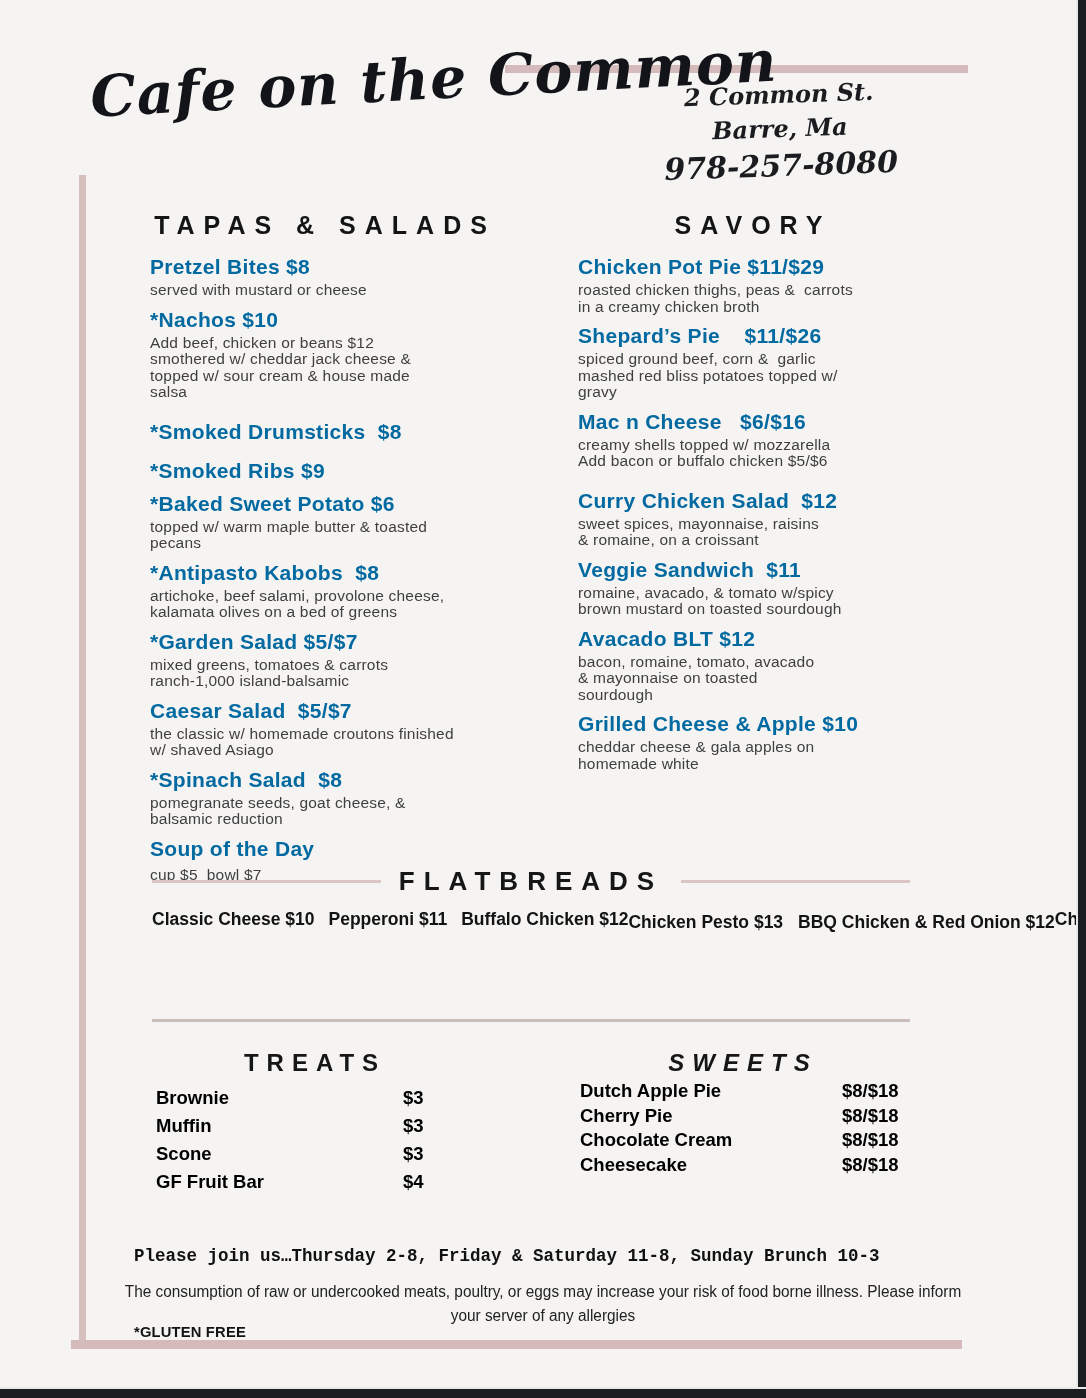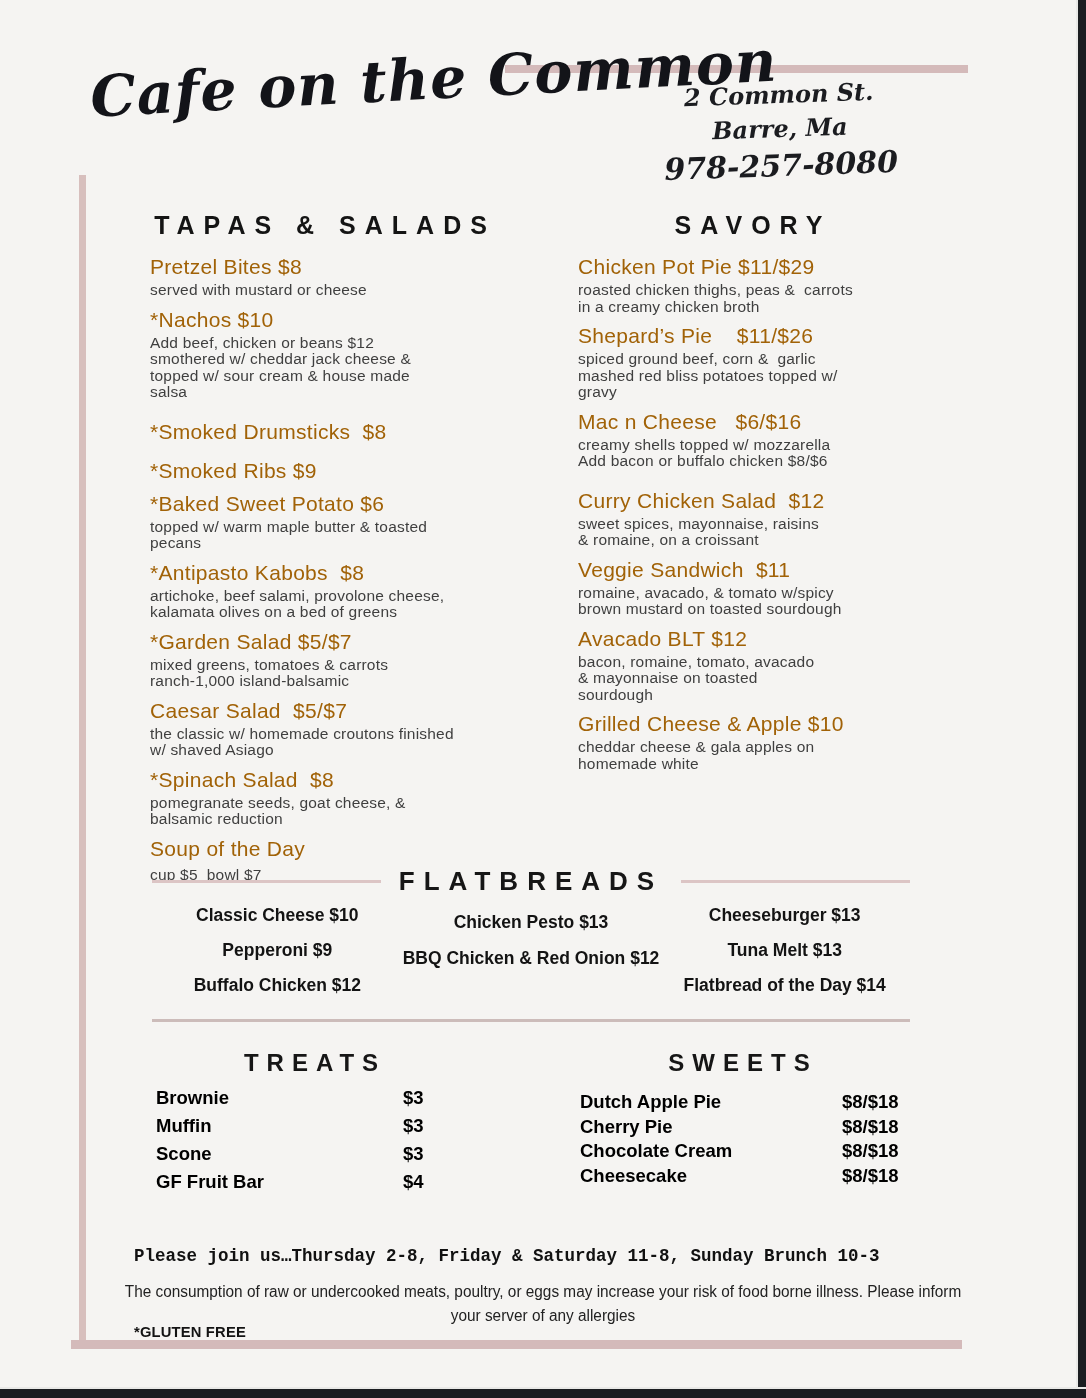--- a/index.html
+++ b/index.html
@@ -37,46 +37,46 @@
   .col-left  { left:150px; }
   .col-right { left:578px; }
   .sec-title {
     text-align:center; font-weight:bold; font-size:25px; letter-spacing:9px;
     color:#141414; line-height:30px; margin-bottom:10px; white-space:nowrap;
   }
   .item { margin-top:8px; }
   .mt-md { margin-top:14px; }
   .mt-lg { margin-top:18px; }
   .item-name {
-    font-weight:normal; font-size:21px; line-height:25px; color:#a16207;
+    font-weight:bold; font-size:21px; line-height:25px; color:#0369a1;
     letter-spacing:0.3px; white-space:pre-wrap;
   }
   .item-desc {
     font-size:15.5px; line-height:16.5px; color:#3f3f3f; margin-top:3px;
     letter-spacing:0.2px; white-space:pre-wrap;
   }
 
   
   .fb-head { position:absolute; left:152px; top:866px; width:758px; display:flex; align-items:center; }
   .fb-line { flex:1; height:3px; background:#dcc5c5; }
   .fb-title { margin:0 18px; font-weight:bold; font-size:26px; letter-spacing:9px; white-space:nowrap; }
   .fb-grid { position:absolute; left:152px; top:905px; width:758px; display:grid; grid-template-columns:1fr 1fr 1fr; }
-  .fb-col { display:flex; flex-direction:column; align-items:center; gap:14px; }
+  .fb-col { display:flex; flex-direction:row; align-items:center; gap:14px; }
   .fb-col-mid { padding-top:7px; gap:15px; }
   .fb-item { font-weight:bold; font-size:17.5px; white-space:nowrap; color:#131313; }
 
   .divider { position:absolute; left:152px; top:1019px; width:758px; height:3px; background:#ccbcba; }
 
   
   .price-block { position:absolute; top:1048px; }
   .treats-block { left:150px; width:330px; }
   .sweets-block { left:578px; width:330px; }
   .block-title { text-align:center; font-weight:bold; font-size:24px; letter-spacing:8px; line-height:30px; white-space:nowrap; }
   .treats-block .block-title { margin-bottom:6px; }
-  .sweets-block .block-title { margin-bottom:12px; }
+  .sweets-block .block-title { margin-bottom:1px;font-style:italic; }
   .price-row { display:grid; font-weight:bold; font-size:18.5px; color:#000000;gap:37px; }
   .treats-block .price-row { grid-template-columns:210px auto; line-height:28px; padding-left:6px; }
   .sweets-block .price-row { grid-template-columns:225px auto; line-height:24.5px; padding-left:2px; }
 
   
   .hours {
     position:absolute; left:134px; top:1246px; width:830px;
     font-family:"Liberation Mono", monospace; font-weight:bold; font-size:17.5px;
     color:#111; white-space:nowrap;
   }
@@ -167,21 +167,21 @@
     </div>
     <div class="item">
       <div class="item-name">Shepard’s Pie    $11/$26</div>
       <div class="item-desc">spiced ground beef, corn &amp;  garlic
 mashed red bliss potatoes topped w/
 gravy</div>
     </div>
     <div class="item">
       <div class="item-name">Mac n Cheese   $6/$16</div>
       <div class="item-desc">creamy shells topped w/ mozzarella
-Add bacon or buffalo chicken $8/$6</div>
+Add bacon or buffalo chicken $5/$6</div>
     </div>
     <div class="item mt-lg">
       <div class="item-name">Curry Chicken Salad  $12</div>
       <div class="item-desc">sweet spices, mayonnaise, raisins
 &amp; romaine, on a croissant</div>
     </div>
     <div class="item">
       <div class="item-name">Veggie Sandwich  $11</div>
       <div class="item-desc">romaine, avacado, &amp; tomato w/spicy
 brown mustard on toasted sourdough</div>
@@ -200,21 +200,21 @@
   </div>
 
   <div class="fb-head">
     <div class="fb-line"></div>
     <div class="fb-title">FLATBREADS</div>
     <div class="fb-line"></div>
   </div>
   <div class="fb-grid">
     <div class="fb-col">
       <div class="fb-item">Classic Cheese $10</div>
-      <div class="fb-item">Pepperoni $9</div>
+      <div class="fb-item">Pepperoni $11</div>
       <div class="fb-item">Buffalo Chicken $12</div>
     </div>
     <div class="fb-col fb-col-mid">
       <div class="fb-item">Chicken Pesto $13</div>
       <div class="fb-item">BBQ Chicken &amp; Red Onion $12</div>
     </div>
     <div class="fb-col">
       <div class="fb-item">Cheeseburger $13</div>
       <div class="fb-item">Tuna Melt $13</div>
       <div class="fb-item">Flatbread of the Day $14</div>

